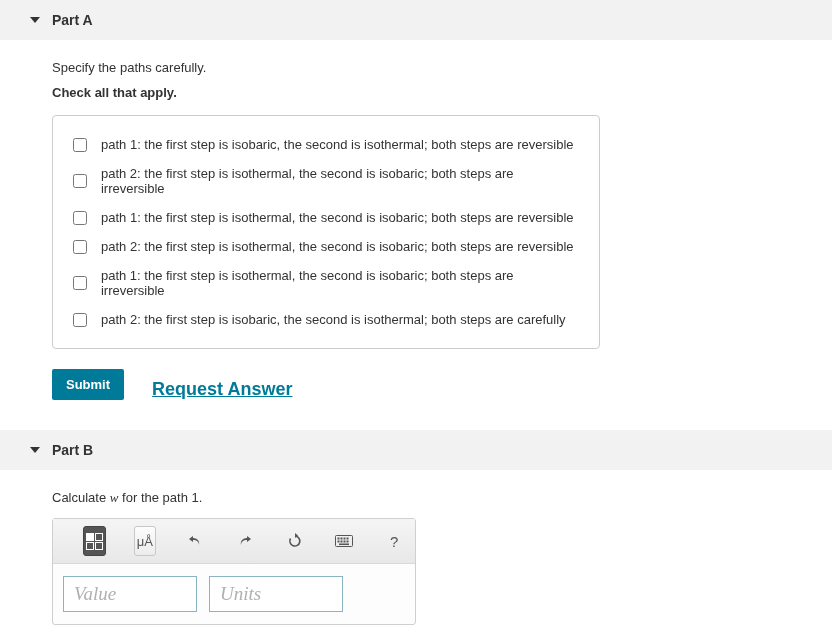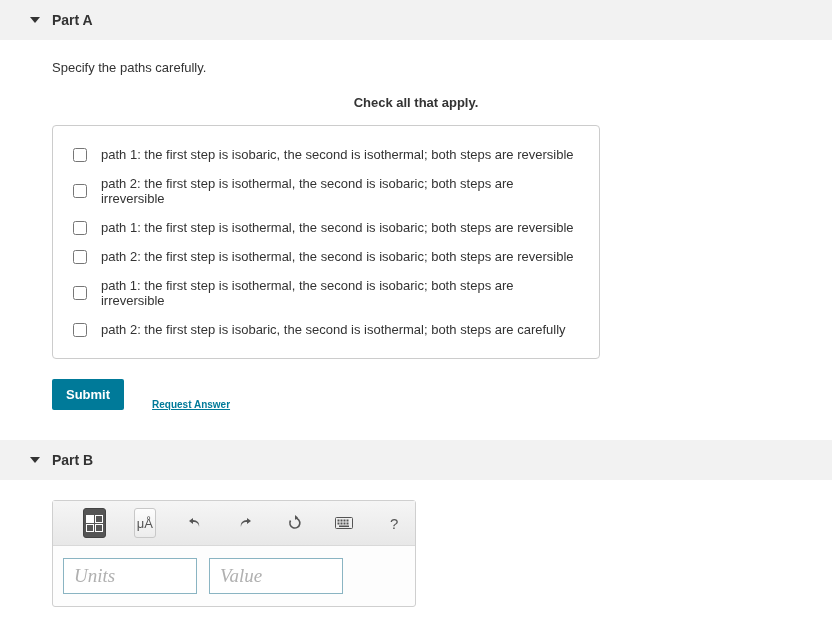--- a/index.html
+++ b/index.html
@@ -29,27 +29,26 @@
   }
   .part-header .title {
     font-weight: bold;
     font-size: 14px;
     text-align: center;
   }
   .part-body {
     padding: 0 52px 30px 52px;
   }
   .instruction {
-    margin-bottom: 20px;
+    margin-bottom: 10px;
     color: #333;
   }
   .bold-instruction {
     font-weight: bold;
     margin-bottom: 15px;
-    text-align: center;
   }
   .checkbox-container {
     border: 1px solid #ccc;
     border-radius: 4px;
     padding: 14px 18px;
     width: 548px;
   }
   .checkbox-row {
     display: flex;
     align-items: center;
@@ -78,21 +77,21 @@
     font-size: 13px;
     font-weight: bold;
     cursor: pointer;
     border-radius: 2px;
   }
   .request-answer {
     color: #007a99;
     font-weight: bold;
     text-decoration: underline;
     margin-left: 28px;
-    font-size: 10px;
+    font-size: 18px;
     cursor: pointer;
   }
   .calc-text {
     margin-bottom: 12px;
   }
   .italic-var {
     font-style: italic;
     font-family: "Times New Roman", serif;
   }
   .answer-widget {
@@ -217,20 +216,23 @@
     <a class="request-answer">Request Answer</a>
   </div>
 </div>
 
 <div class="part-header">
   <div class="caret"></div>
   <div class="title">Part B</div>
 </div>
 
 <div class="part-body">
+  <div class="calc-text">
+    <span>Calculate </span><span class="italic-var">w</span><span> for the path 1.</span>
+  </div>
 
   <div class="answer-widget">
     <div class="toolbar">
       <div class="tbtn dark">
         <div class="fraction-icon">
           <span class="filled"></span>
             <span></span>
             <span></span>
             <span></span>
         </div>
@@ -266,17 +268,17 @@
             <rect x="8.5" y="5.5" width="2" height="2" fill="#555"></rect>
             <rect x="11.5" y="5.5" width="2" height="2" fill="#555"></rect>
             <rect x="4" y="8.5" width="10" height="1.5" fill="#555"></rect>
           </svg>
       </div>
       <div class="tbtn plain">
         <span>?</span>
       </div>
     </div>
     <div class="input-row">
+      <div class="big-input">Value</div>
       <div class="big-input">Units</div>
-      <div class="big-input">Value</div>
     </div>
   </div>
 </div>
 
 </body></html>

